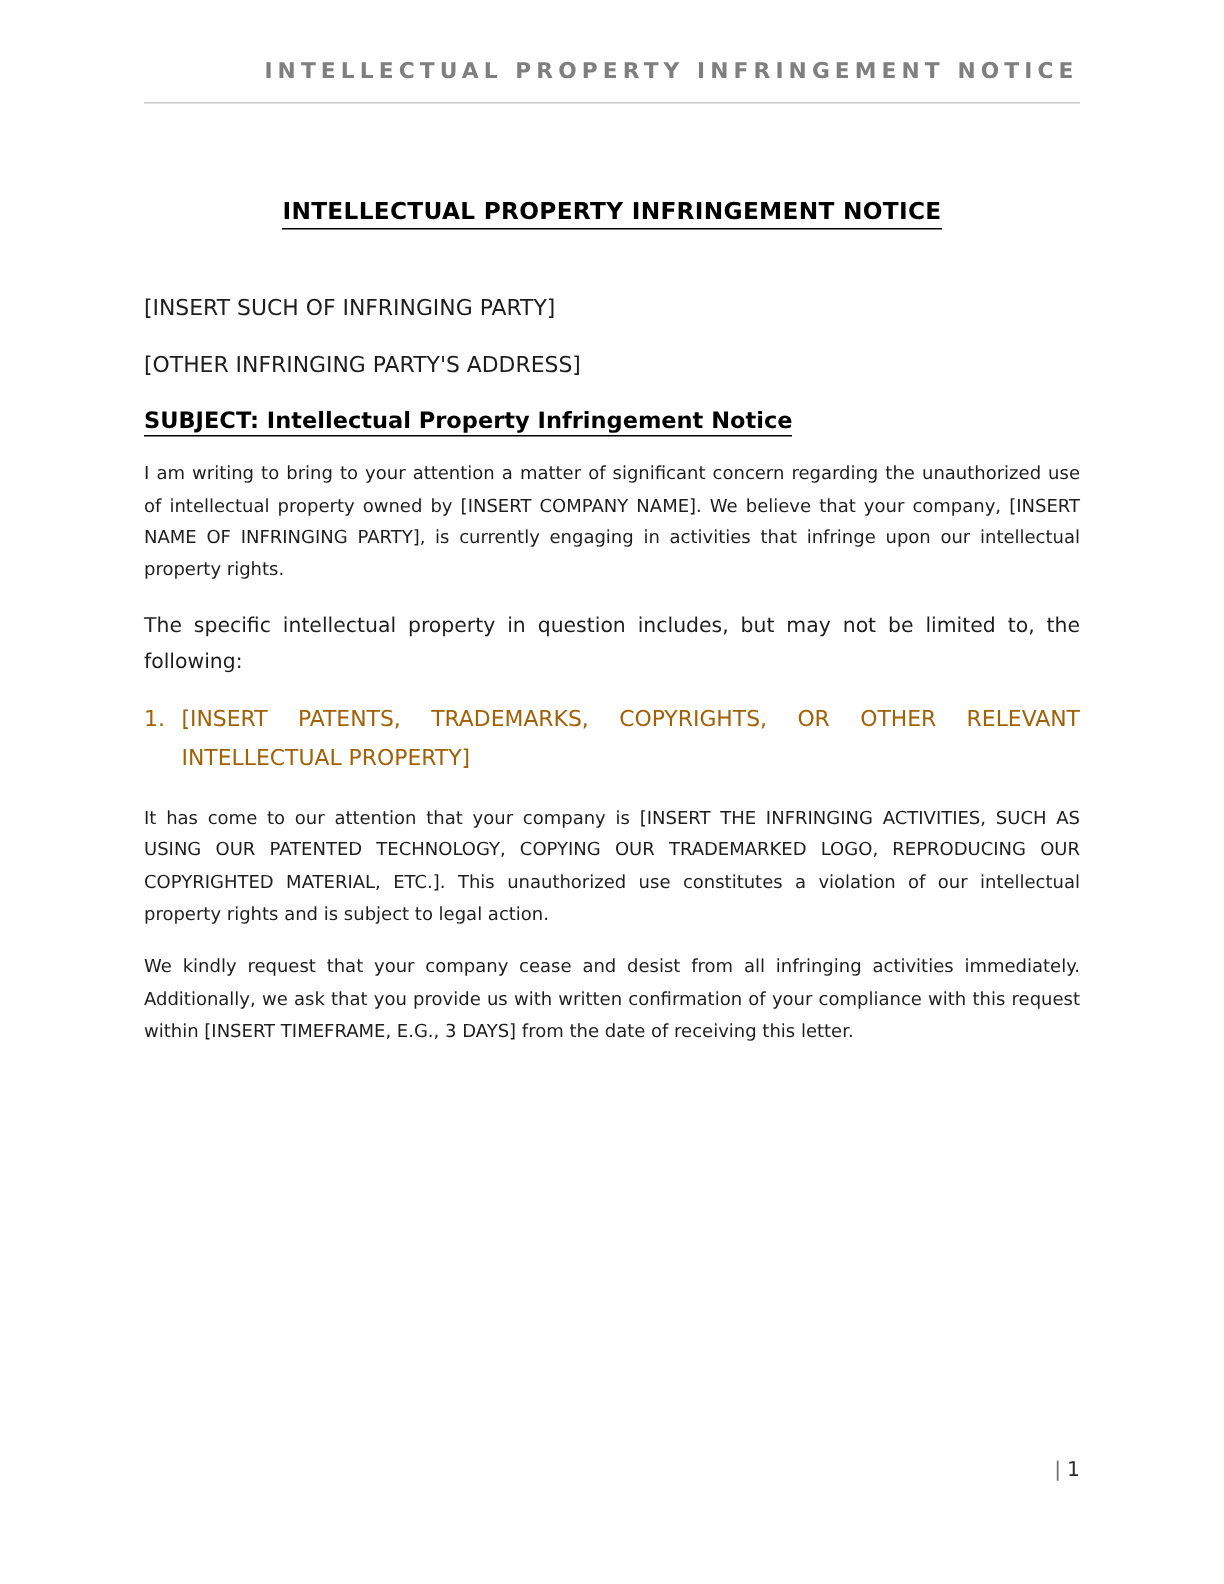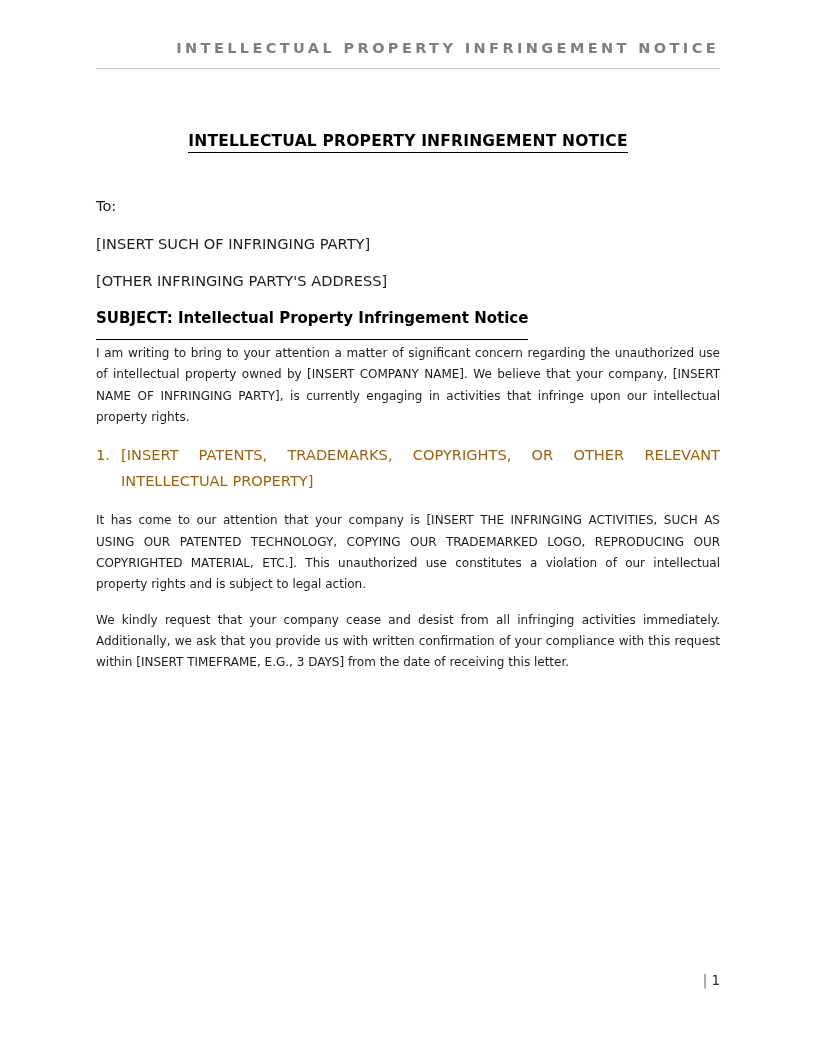--- a/index.html
+++ b/index.html
@@ -79,21 +79,21 @@
 
   .subject {
     font-size: 15px;
     font-weight: bold;
     color: #000;
     margin: 0 0 16px 0;
     display: block;
   }
   .subject span {
     border-bottom: 1.4px solid #000;
-    padding-bottom: 12px;
+    padding-bottom: 1px;
   }
 
   p.para {
     font-size: 12px;
     line-height: 1.78;
     text-align: justify;
     margin: 0 0 14px 0;
     color: #1d1d1d;
   }
   p.para-tight {
@@ -154,29 +154,29 @@
 
   <div class="header">
     <div class="header-title">INTELLECTUAL PROPERTY INFRINGEMENT NOTICE</div>
     <div class="header-rule"></div>
   </div>
 
   <div class="content">
 
     <div class="doc-title"><span>INTELLECTUAL PROPERTY INFRINGEMENT  NOTICE</span></div>
 
-    <p class="line">To:</p>
     <p class="line">[INSERT SUCH OF INFRINGING PARTY]</p>
     <p class="line addr">[OTHER INFRINGING PARTY'S ADDRESS]</p>
 
     <div class="subject"><span>SUBJECT: Intellectual Property Infringement Notice</span></div>
 
 
     <p class="para">I am writing to bring to your attention a matter of significant concern regarding the unauthorized use of intellectual property owned by [INSERT COMPANY NAME]. We believe that your company, [INSERT NAME OF INFRINGING PARTY], is currently engaging in activities that infringe upon our intellectual property rights.</p>
 
+    <p class="para-tight">The specific intellectual property in question includes, but may not be limited to, the following:</p>
 
     <ol class="items">
       <li>[INSERT PATENTS, TRADEMARKS, COPYRIGHTS, OR OTHER RELEVANT INTELLECTUAL PROPERTY]</li>
     </ol>
 
     <p class="para">It has come to our attention that your company is [INSERT THE INFRINGING ACTIVITIES, SUCH AS USING OUR PATENTED TECHNOLOGY, COPYING OUR TRADEMARKED LOGO, REPRODUCING OUR COPYRIGHTED MATERIAL, ETC.]. This unauthorized use constitutes a violation of our intellectual property rights and is subject to legal action.</p>
 
     <p class="para">We kindly request that your company cease and desist from all infringing activities immediately. Additionally, we ask that you provide us with written confirmation of your compliance with this request within [INSERT TIMEFRAME, E.G., 3 DAYS] from the date of receiving this letter.</p>
 
   </div>

